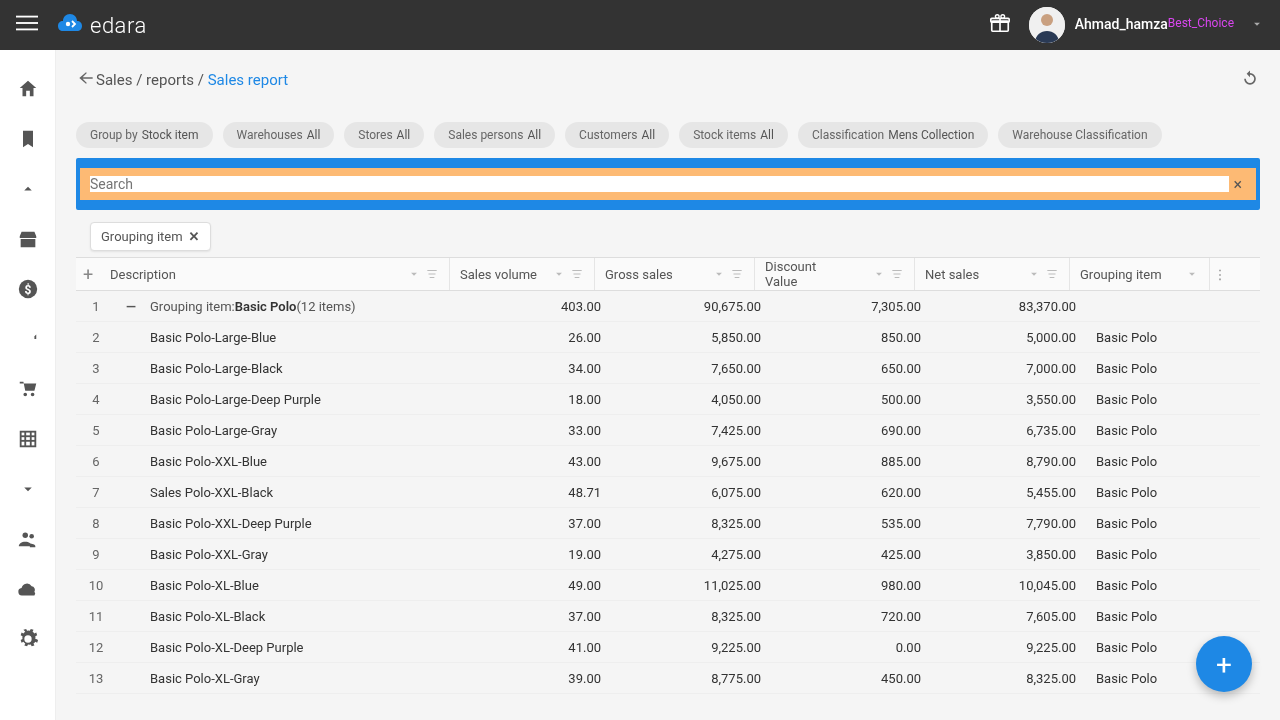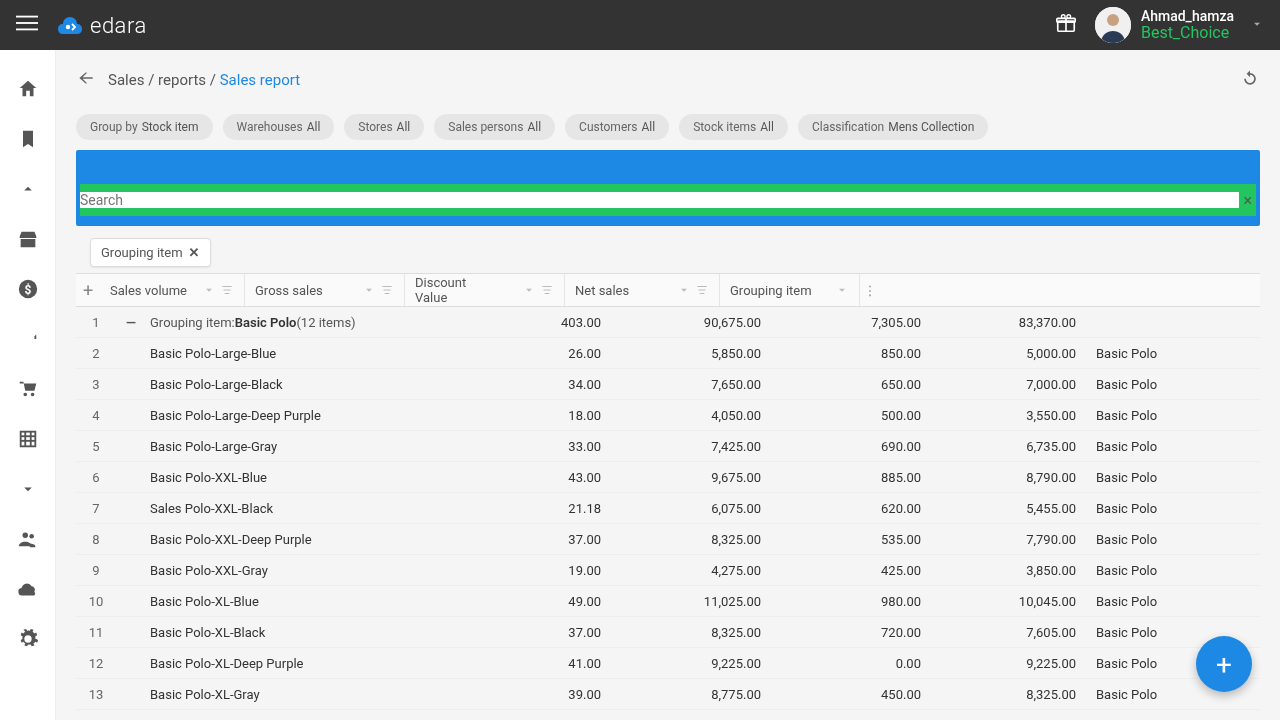--- a/index.html
+++ b/index.html
@@ -1,50 +1,50 @@
 <!DOCTYPE html>
 <html><head>
 <meta charset="utf-8">
 <style>
 * { margin: 0; padding: 0; box-sizing: border-box; font-family: -apple-system, BlinkMacSystemFont, "Segoe UI", Roboto, Arial, sans-serif; }
 body { width: 1280px; height: 720px; overflow: hidden; background: #f5f5f5; }
 
 .topbar { height: 50px; background: #333333; display: flex; align-items: center; padding: 0 16px; color: #fff; }
 .hamburger { cursor: pointer; margin-right: 18px; }
-.logo { display: flex; align-items: flex-end; gap: 6px; }
+.logo { display: flex; align-items: flex-start; gap: 6px; }
 .logo-icon { width: 28px; height: 22px; }
 .logo-text { font-size: 22px; font-weight: 300; letter-spacing: 0.5px; }
 .topbar-spacer { flex: 1; }
 .gift-icon { margin-right: 18px; cursor: pointer; }
 .user-area { display: flex; align-items: center; gap: 10px; cursor: pointer; }
 .avatar { width: 36px; height: 36px; border-radius: 50%; background: #e8e8e8; overflow: hidden; display:flex; align-items:center; justify-content:center;}
-.user-text { display: flex; flex-direction: column; line-height: 1.1; }
+.user-text { display: flex; flex-direction: row; line-height: 1.1; }
 .user-name { font-size: 14px; font-weight: 500; }
-.user-sub { font-size: 16px; color: #22c55e; }
+.user-sub { font-size: 12px; color: #d946ef; }
 .chevron-down { margin-left: 6px; }
 
 .main { display: flex; height: calc(100% - 50px); }
 .sidebar { width: 56px; background: #fff; display: flex; flex-direction: column; align-items: center; padding-top: 14px; gap: 0; border-right: 1px solid #eee;}
 .sidebar-item { width: 56px; height: 50px; display: flex; align-items: center; justify-content: center; color: #555; cursor: pointer; }
 .sidebar-item svg { fill: #555; }
 
 .content { flex: 1; padding: 18px 20px 0 20px; overflow: hidden; position: relative;}
-.breadcrumb-row { display: flex; align-items: center; gap: 12px; margin-bottom: 22px;}
+.breadcrumb-row { display: flex; align-items: center; margin-bottom: 30px;}
 .back-arrow { cursor: pointer; color: #666; }
 .breadcrumb { font-size: 15px; color: #555; }
 .breadcrumb .active { color: #1e88e5; }
 .refresh-icon { margin-left: auto; cursor: pointer; color: #666; }
 
 .filters { display: flex; flex-wrap: wrap; gap: 10px; margin-bottom: 10px;}
 .chip { background: #e6e6e6; border-radius: 16px; padding: 6px 14px; font-size: 12px; color: #555; cursor: pointer; white-space: nowrap;}
 .chip .label { color: #666; }
 .chip .val { color: #555; margin-left: 4px;}
 
 .search-wrap { border: 4px solid #1e88e5; border-top-width: 10px; border-bottom-width: 10px; background: #1e88e5; border-radius: 2px; margin: 6px 0 12px 0;}
-.search-inner { background: #22c55e; display: flex; align-items: center; padding: 0 0; height: 32px; margin-top: 24px;}
+.search-inner { background: #fdba74; display: flex; align-items: center; padding: 0 10px; height: 32px;}
 .search-input { flex: 1; border: none; outline: none; font-size: 14px; color: #333; }
 .search-close { cursor: pointer; color: #555; font-size: 16px; padding: 0 4px;}
 
 .grouping-tag { display: inline-flex; align-items: center; gap: 6px; background: #fff; border: 1px solid #ddd; border-radius: 4px; padding: 6px 10px; font-size: 13px; color: #555; margin: 0 0 6px 14px; box-shadow: 0 1px 2px rgba(0,0,0,0.08);}
 .grouping-tag .x { cursor: pointer; font-weight: bold;}
 
 .table-wrap { position: relative; }
 .thead { display: flex; align-items: center; border-top: 1px solid #ddd; border-bottom: 1px solid #ddd; background: #fafafa; height: 34px; font-size: 13px; color: #555;}
 .th { display: flex; align-items: center; padding: 0 10px; border-right: 1px solid #e5e5e5; height: 100%; position: relative;}
 .th:last-child { border-right: none; }
@@ -220,37 +220,49 @@
     </div>
 
     <div class="filters" id="filters">
         <div class="chip"><span class="label">Group by</span><span class="val">Stock item</span></div>
         <div class="chip"><span class="label">Warehouses</span><span class="val">All</span></div>
         <div class="chip"><span class="label">Stores</span><span class="val">All</span></div>
         <div class="chip"><span class="label">Sales persons</span><span class="val">All</span></div>
         <div class="chip"><span class="label">Customers</span><span class="val">All</span></div>
         <div class="chip"><span class="label">Stock items</span><span class="val">All</span></div>
         <div class="chip"><span class="label">Classification</span><span class="val">Mens Collection</span></div>
+        <div class="chip"><span class="label">Warehouse Classification</span></div>
       </div>
 
     <div class="search-wrap">
       <div class="search-inner">
         <input class="search-input" placeholder="Search" style="">
         <span class="search-close">×</span>
       </div>
     </div>
 
     <div class="grouping-tag">
       <span>Grouping item</span>
       <span class="x">✕</span>
     </div>
 
     <div class="table-wrap">
       <div class="thead">
         <div class="th plus-col">+</div>
+        <div class="th col-desc">
+            <span>Description</span>
+            <span class="sort-icons">
+              <svg class="tiny-icon" viewBox="0 0 24 24" fill="#bbb">
+                <path d="M7 10l5 5 5-5z"></path>
+              </svg>
+              <svg class="tiny-icon" viewBox="0 0 24 24" fill="#bbb">
+                <path d="M4 6h16M6 12h12M8 18h8" stroke="#bbb" stroke-width="2"></path>
+              </svg>
+            </span>
+          </div>
         <div class="th col-vol">
             <span>Sales volume</span>
             <span class="sort-icons">
               <svg class="tiny-icon" viewBox="0 0 24 24" fill="#bbb">
                 <path d="M7 10l5 5 5-5z"></path>
               </svg>
               <svg class="tiny-icon" viewBox="0 0 24 24" fill="#bbb">
                 <path d="M4 6h16M6 12h12M8 18h8" stroke="#bbb" stroke-width="2"></path>
               </svg>
             </span>
@@ -358,21 +370,21 @@
             <div class="td td-vol">43.00</div>
             <div class="td td-gross">9,675.00</div>
             <div class="td td-disc">885.00</div>
             <div class="td td-net">8,790.00</div>
             <div class="td td-group">Basic Polo</div>
           </div>
           <div class="tr">
             <div class="td td-idx">7</div>
             <div class="td td-toggle"></div>
             <div class="td td-desc" style="width:326px">Sales Polo-XXL-Black</div>
-            <div class="td td-vol">21.18</div>
+            <div class="td td-vol">48.71</div>
             <div class="td td-gross">6,075.00</div>
             <div class="td td-disc">620.00</div>
             <div class="td td-net">5,455.00</div>
             <div class="td td-group">Basic Polo</div>
           </div>
           <div class="tr">
             <div class="td td-idx">8</div>
             <div class="td td-toggle"></div>
             <div class="td td-desc" style="width:326px">Basic Polo-XXL-Deep Purple</div>
             <div class="td td-vol">37.00</div>

